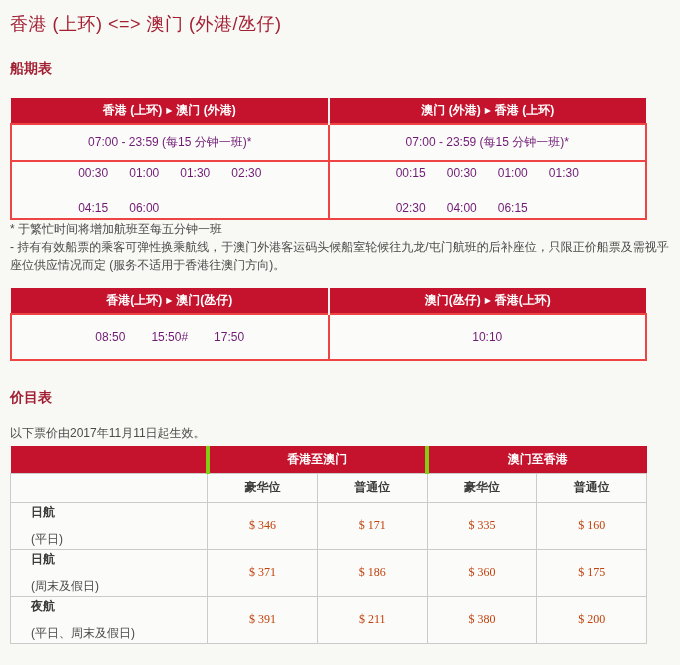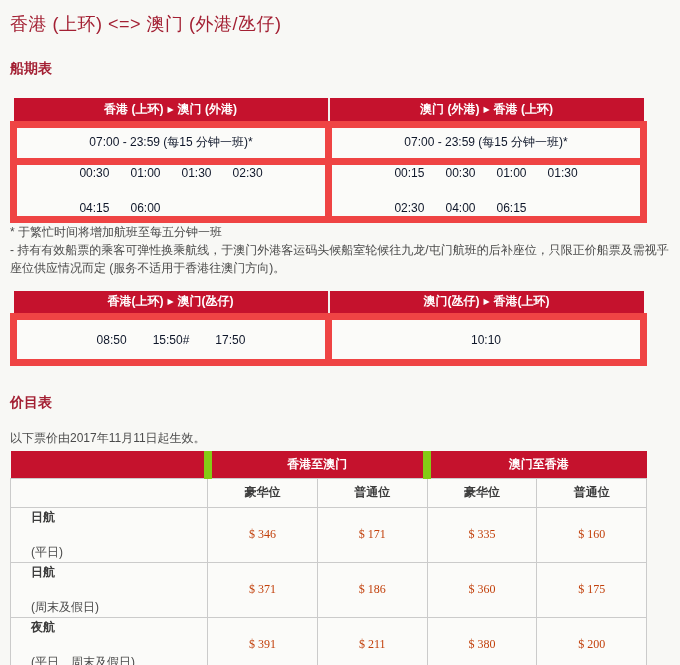--- a/index.html
+++ b/index.html
@@ -35,22 +35,22 @@
 
   
   .ferry-table { margin-top: 20px; }
   .ferry-table th {
     background: #c5122d; color: #ffffff;
     font-weight: 700; height: 26px; text-align: center;
     border: none;
   }
   .ferry-table th.sep { border-left: 2px solid #f1f1ee; }
   .ferry-table td {
-    border: 7px solid #ef4444;
-    text-align: center; color: #0f172a;
+    border: 2px solid #ef4444;
+    text-align: center; color: #701a75;
     background: #fbfbf9;
   }
   .row-freq td { height: 37px; }
   .row-times td { height: 58px; }
   .row-single td { height: 46px; }
   .arr { font-size: 8px; position: relative; top: -1px; margin: 0 4px; }
 
   .times-grid {
     display: inline-grid;
     grid-template-columns: repeat(4, auto);
@@ -65,29 +65,29 @@
 
   .fare-heading { margin-top: 28px; font-size: 14px; font-weight: 700; color: #a32033; }
   .effective-note { margin-top: 18px; font-size: 12px; color: #4a4a4a; }
 
   .price-table { margin-top: 4px; }
   .price-table col.c-label { width: 31%; }
   .price-table col.c-price { width: 17.25%; }
   .price-table .red-row th {
     background: #c5122d; color: #fff; font-weight: 700; height: 27px; text-align: center; border: none;
   }
-  .price-table .red-row th.sep { border-left: 8px solid #84cc16; }
+  .price-table .red-row th.sep { border-left: 4px solid #84cc16; }
   .price-table td, .price-table .sub-row th {
     border: 1px solid #cbcbcb; background: #fbfbf9;
   }
   .price-table .sub-row th { height: 29px; font-weight: 700; color: #3c3c3c; text-align: center; }
   .price-table td.price { text-align: center; height: 44px; color: #c2410c; font-family: Liberation Serif, serif; }
   .price-table td.rowlabel { text-align: left; padding-left: 20px; }
   .price-table td.rowlabel .l1 { font-weight: 700; color: #3c3c3c; }
-  .price-table td.rowlabel .l2 { font-weight: 400; color: #4a4a4a; margin-top: 18px; }
+  .price-table td.rowlabel .l2 { font-weight: 400; color: #4a4a4a; margin-top: 10px; }
 </style>
 </head>
 <body>
 
 <div class="container">
 
   <h1 class="page-title">香港 (上环) &lt;=&gt; 澳门 (外港/氹仔)</h1>
 
   <div class="section-head">
     <div class="section-title">船期表</div>

